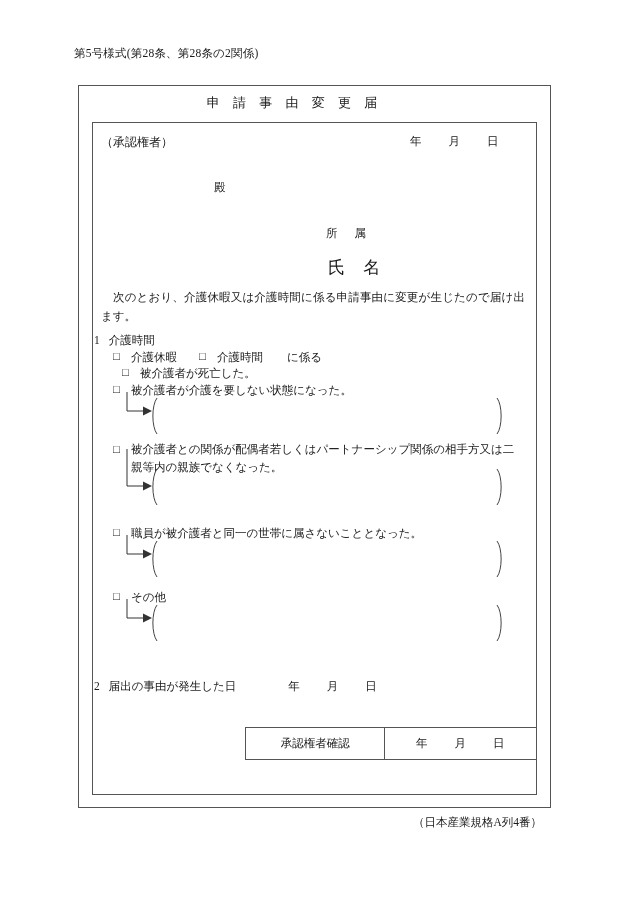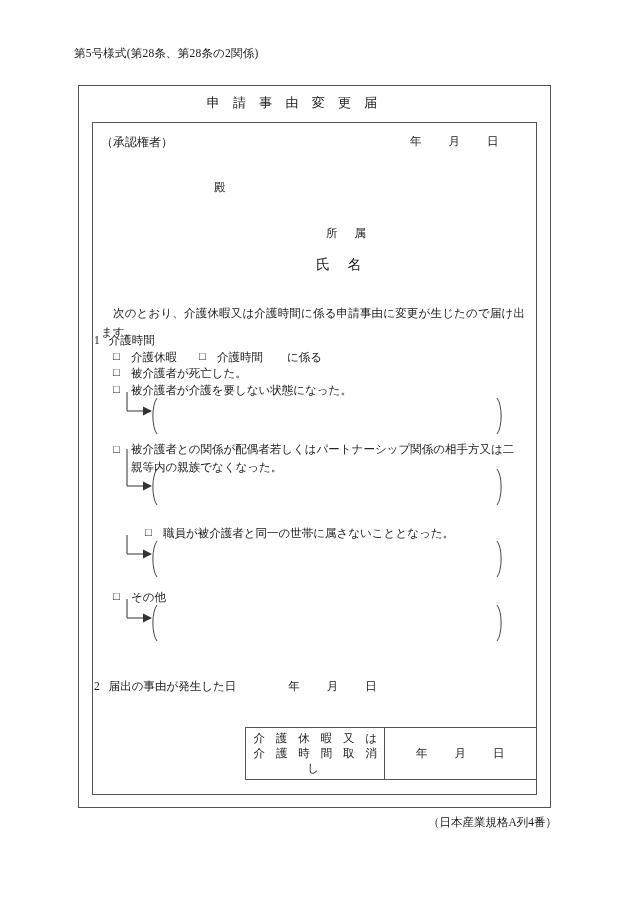--- a/index.html
+++ b/index.html
@@ -84,31 +84,31 @@
 
   .affil {
     position: absolute;
     left: 326px;
     top: 226px;
     font-size: 11.5px;
     letter-spacing: 7px;
   }
   .name {
     position: absolute;
-    left: 316px;
+    left: 328px;
     top: 256px;
-    font-size: 14px;
+    font-size: 17px;
     letter-spacing: 7px;
   }
 
   
   .body-para {
     position: absolute;
     left: 101px;
-    top: 304px;
+    top: 288px;
     width: 424px;
     font-size: 11.5px;
     line-height: 19px;
     text-indent: 12px;
     text-align: justify;
   }
 
   
   .section-1 {
     position: absolute;
@@ -198,21 +198,21 @@
   .confirm-table td.date-cell {
     width: 152px;
     letter-spacing: 1px;
   }
   .confirm-table td.date-cell span { margin-right: 26px; }
   .confirm-table td.date-cell span:last-child { margin-right: 0; }
 
   
   .footer-note {
     position: absolute;
-    left: 428px;
+    left: 413px;
     top: 815px;
     font-size: 11.5px;
     white-space: nowrap;
   }
 </style>
 </head>
 <body>
 
 <div class="form-no">第5号様式(第28条、第28条の2関係)</div>
 
@@ -234,21 +234,21 @@
 <div class="body-para">次のとおり、介護休暇又は介護時間に係る申請事由に変更が生じたので届け出ます。</div>
 
 <div class="section-1">
   <span class="num">1</span><span>介護時間</span>
 </div>
 
 <div class="cb-row" style="left:113px; top:350px;">
   <span class="cbox">□</span><span class="cb-text">介護休暇</span><span class="gap-between-boxes"></span><span class="cbox">□</span><span class="cb-text">介護時間</span><span class="kakaru">に係る</span>
 </div>
 
-<div class="cb-row" style="left:113px; top:366px;">
+<div class="cb-row" style="left:122px; top:366px;">
   <span class="cbox">□</span><span class="cb-text">被介護者が死亡した。</span>
 </div>
 
 <div class="cb-row" style="left:113px; top:383px;">
   <span class="cbox">□</span><span class="cb-text">被介護者が介護を要しない状態になった。</span>
 </div>
 <div class="arrow-connector" style="left:126px; top:392px;">
   <svg width="30" height="26" viewBox="0 0 30 26">
     <path d="M1,0 L1,19 L18,19" fill="none" stroke="#333333" stroke-width="1"></path>
     <path d="M17,14.5 L26,19 L17,23.5 Z" fill="#333333"></path>
@@ -270,21 +270,21 @@
     <path d="M17,32.5 L26,37 L17,41.5 Z" fill="#333333"></path>
   </svg>
 </div>
 <div class="bracket-field" style="left:149px; top:468px;">
   <svg width="356" height="38" viewBox="0 0 356 38">
     <path d="M8,1 C2.5,8 2.5,30 8,37" fill="none" stroke="#444444" stroke-width="1"></path>
     <path d="M348,1 C353.5,8 353.5,30 348,37" fill="none" stroke="#444444" stroke-width="1"></path>
   </svg>
 </div>
 
-<div class="cb-row" style="left:113px; top:526px;margin-left:32px;">
+<div class="cb-row" style="left:113px; top:526px;">
   <span class="cbox">□</span><span class="cb-text">職員が被介護者と同一の世帯に属さないこととなった。</span>
 </div>
 <div class="arrow-connector" style="left:126px; top:535px;">
   <svg width="30" height="26" viewBox="0 0 30 26">
     <path d="M1,0 L1,19 L18,19" fill="none" stroke="#333333" stroke-width="1"></path>
     <path d="M17,14.5 L26,19 L17,23.5 Z" fill="#333333"></path>
   </svg>
 </div>
 <div class="bracket-field" style="left:149px; top:540px;">
   <svg width="356" height="38" viewBox="0 0 356 38">
@@ -309,24 +309,21 @@
   </svg>
 </div>
 
 <div class="section-2">
   <span class="num">2</span><span>届出の事由が発生した日</span><span class="date-parts"><span>年</span><span>月</span><span>日</span></span>
 </div>
 
 <table class="confirm-table">
   <tbody>
     <tr>
-      <td class="label-cell two-line">
-        <span class="sp">介 護 休 暇 又 は</span>
-        <span class="sp">介 護 時 間 取 消 し</span>
-      </td>
+      <td class="label-cell">承認権者確認</td>
       <td class="date-cell">
         <span>年</span><span>月</span><span>日</span>
       </td>
     </tr>
   </tbody>
 </table>
 
 <div class="footer-note">（日本産業規格A列4番）</div>
 
 </body></html>

